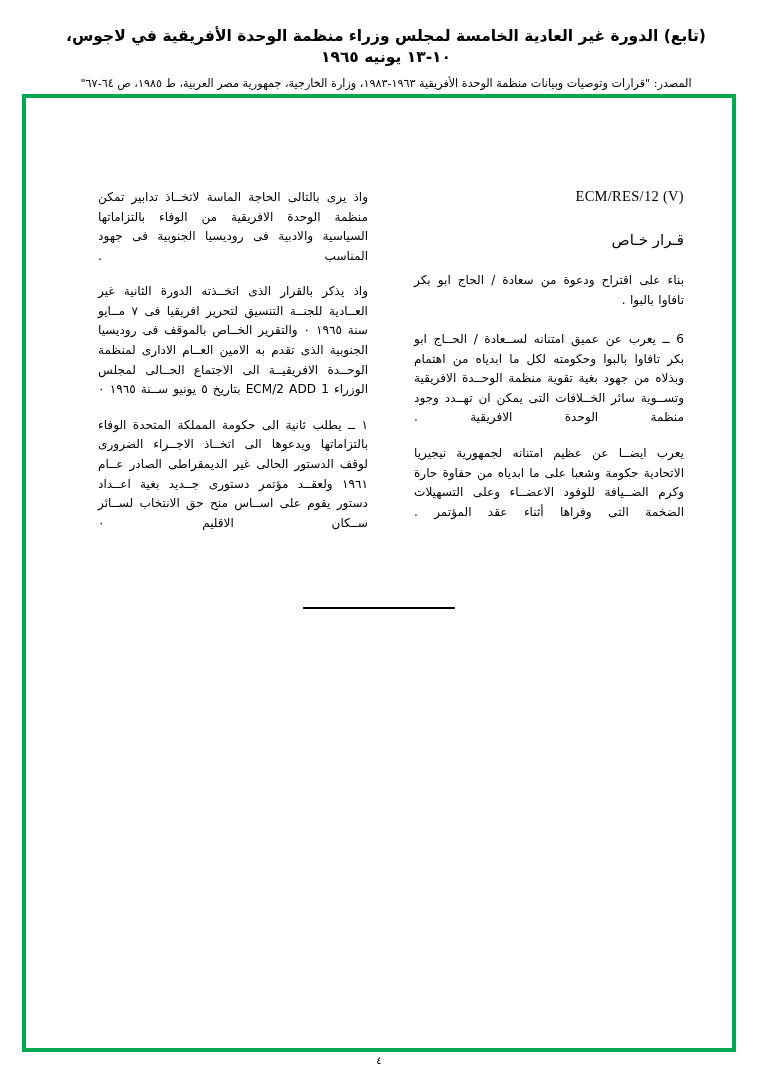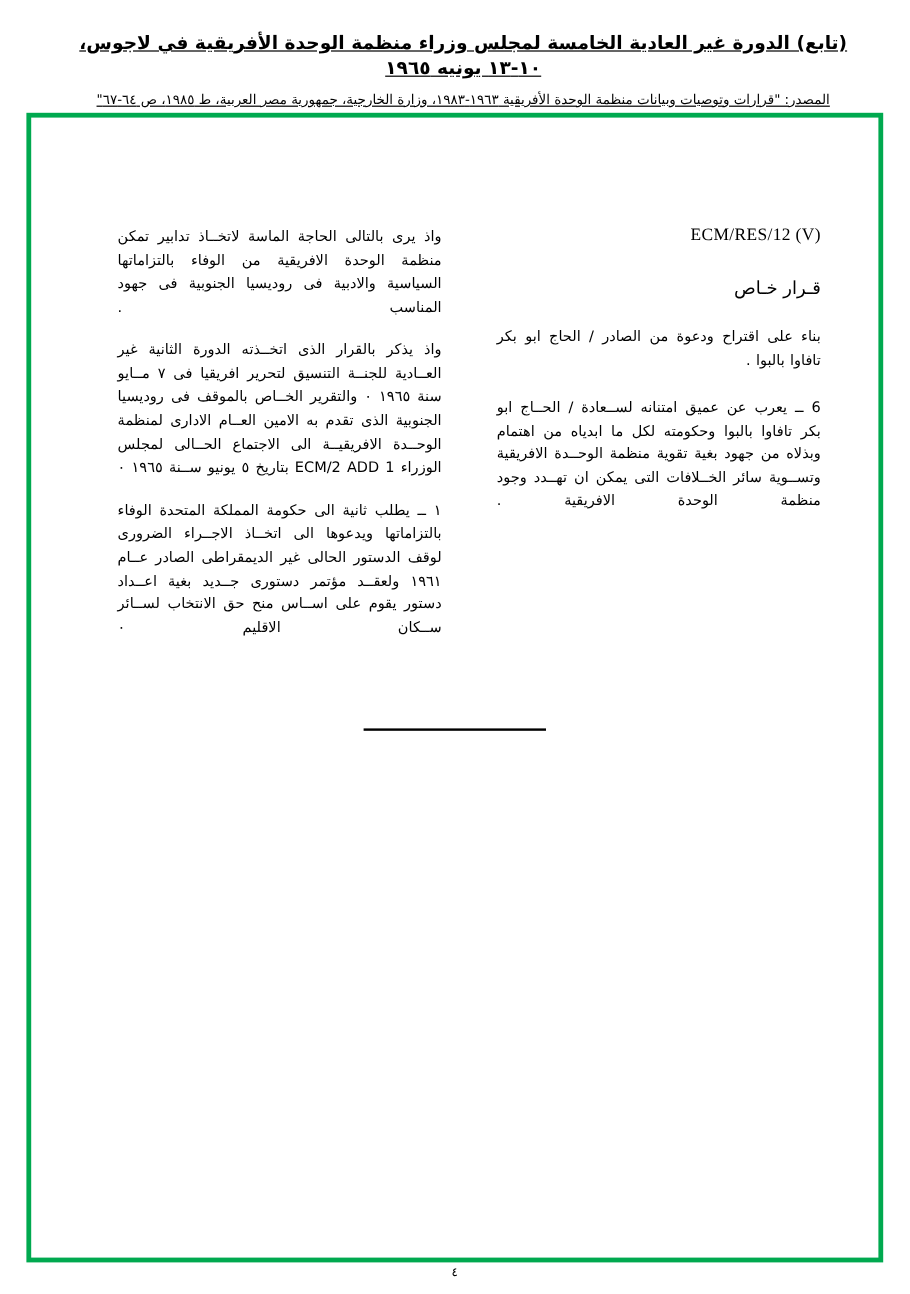--- a/index.html
+++ b/index.html
@@ -13,21 +13,20 @@
     font-family: "Liberation Serif", "DejaVu Serif", serif;
     color: #000000;
     position: relative;
     overflow: hidden;
   }
 
   
   .page-header {
     padding: 26px 30px 0 44px;
     text-align: center;
-    text-decoration: underline;
   }
   .header-title {
     font-family: "DejaVu Sans", "Liberation Sans", sans-serif;
     font-weight: bold;
     font-size: 15.5px;
     line-height: 1.35;
     letter-spacing: 0px;
     direction: rtl;
   }
   .header-source {
@@ -138,22 +137,23 @@
 
 <div class="doc-frame">
   <div class="doc-inner">
 
     <div class="columns">
 
       <div class="col">
         <div class="doc-code">ECM/RES/12  (V)</div>
         <div class="doc-subtitle">قـرار خـاص</div>
 
-        <p class="par last-right tight">بناء على اقتراح ودعوة من الصادر / الحاج ابو بكر تافاوا بالبوا .</p>
+        <p class="par last-right tight">بناء على اقتراح ودعوة من سعادة / الحاج ابو بكر تافاوا بالبوا .</p>
         <p class="par">6 ــ يعرب عن عميق امتنانه لســعادة / الحــاج ابو بكر تافاوا بالبوا وحكومته لكل ما ابدياه من اهتمام وبذلاه من جهود بغية تقوية منظمة الوحــدة الافريقية وتســوية سائر الخــلافات التى يمكن ان تهــدد وجود منظمة الوحدة الافريقية .</p>
+        <p class="par">يعرب ايضــا عن عظيم امتنانه لجمهورية نيجيريا الاتحادية حكومة وشعبا على ما ابدياه من حفاوة حارة وكرم الضــيافة للوفود الاعضــاء وعلى التسهيلات الضخمة التى وفراها أثناء عقد المؤتمر .</p>
       </div>
 
       <div class="col">
         <p class="par">واذ يرى بالتالى الحاجة الماسة لاتخــاذ تدابير تمكن منظمة الوحدة الافريقية من الوفاء بالتزاماتها السياسية والادبية  فى روديسيا الجنوبية فى جهود المناسب .</p>
         <p class="par">واذ يذكر بالقرار الذى اتخــذته الدورة الثانية غير العــادية للجنــة التنسيق لتحرير افريقيا فى ٧ مــايو سنة ١٩٦٥ ٠ والتقرير الخــاص بالموقف فى روديسيا الجنوبية الذى تقدم به الامين العــام الادارى لمنظمة الوحــدة الافريقيــة الى الاجتماع الحــالى لمجلس الوزراء ECM/2 ADD 1 بتاريخ ٥ يونيو ســنة ١٩٦٥ ٠</p>
         <p class="par">١ ــ يطلب ثانية الى حكومة المملكة المتحدة الوفاء بالتزاماتها ويدعوها الى اتخــاذ الاجــراء الضرورى لوقف الدستور الحالى غير الديمقراطى الصادر عــام ١٩٦١ ولعقــد مؤتمر دستورى جــديد بغية اعــداد دستور يقوم على اســاس منح حق الانتخاب لســائر ســكان الاقليم ٠</p>
       </div>
 
     </div>
 

